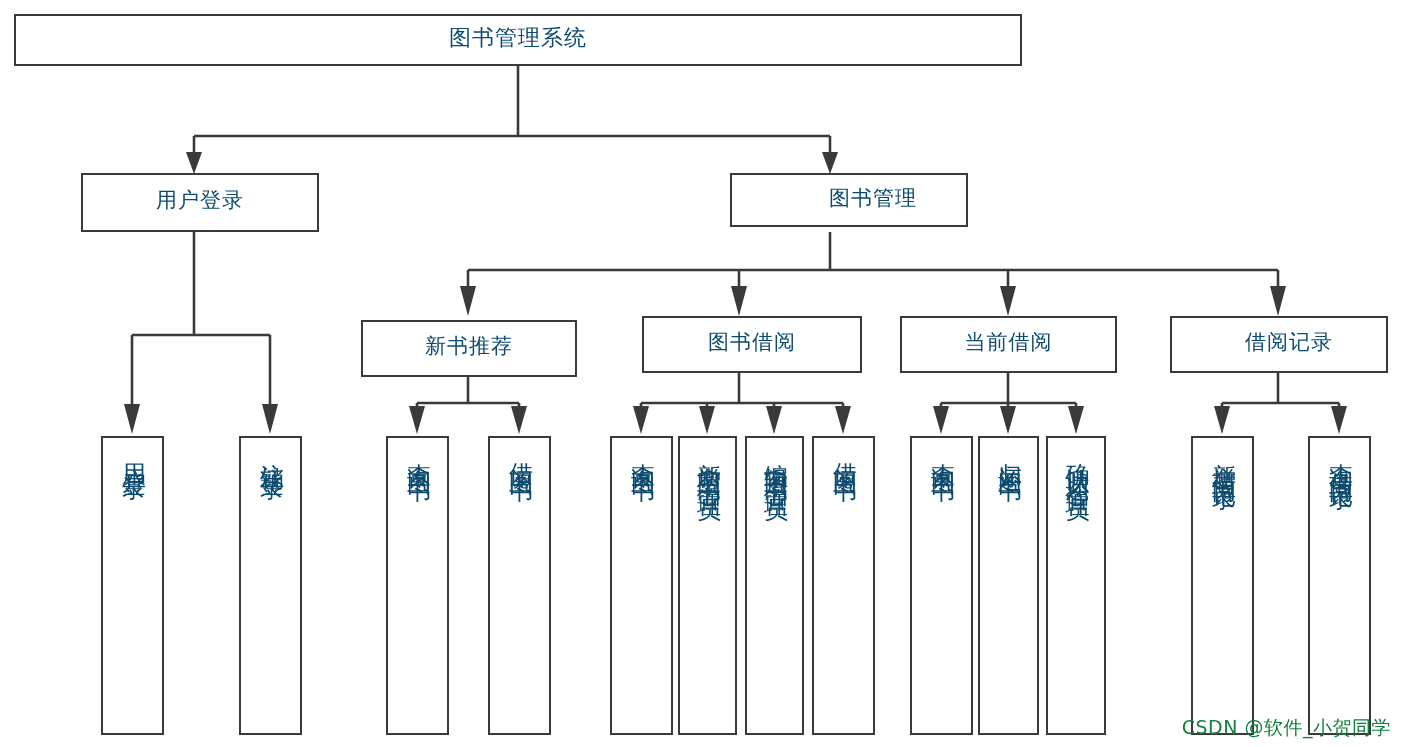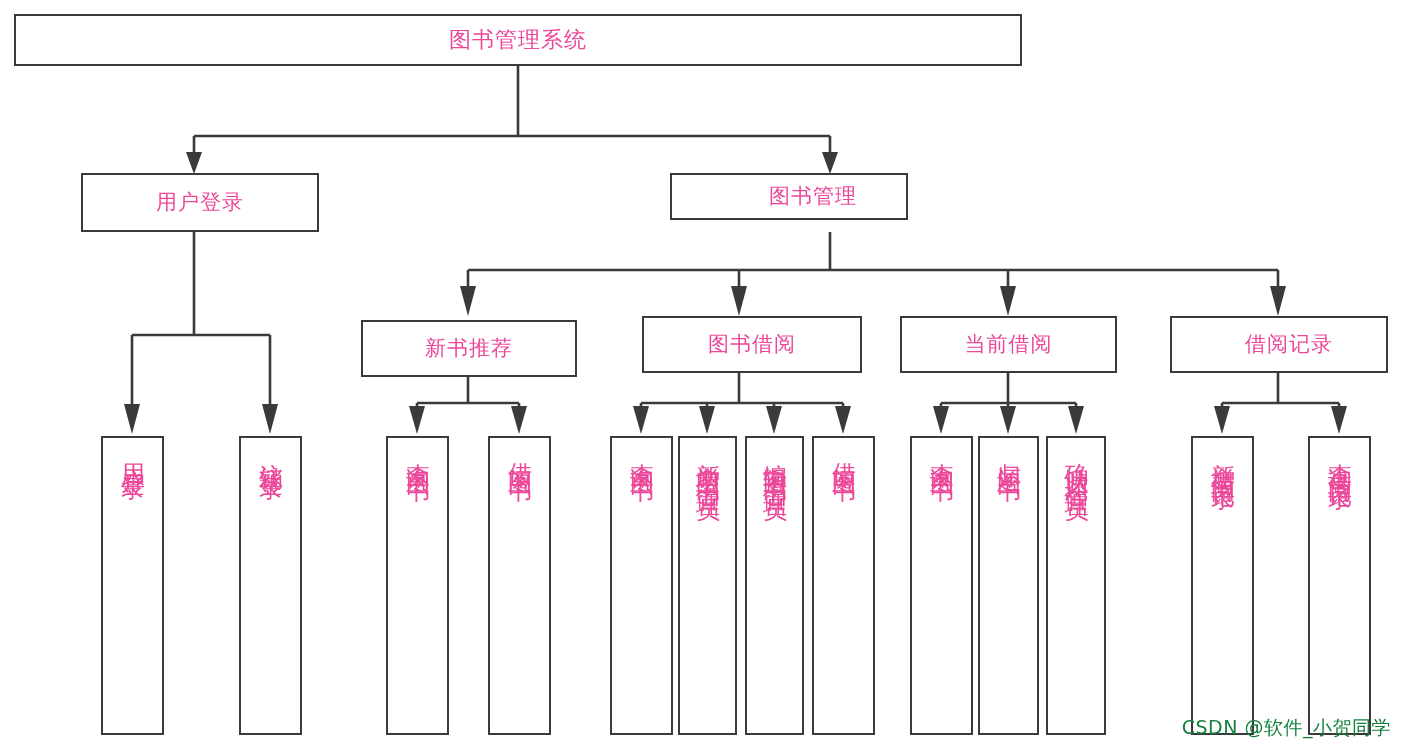--- a/index.html
+++ b/index.html
@@ -15,22 +15,23 @@
     position:absolute;left:0;top:0;width:1405px;height:747px;
   }
   .node{
     position:absolute;
     box-sizing:border-box;
     background:#ffffff;
     border:2.5px solid #3a3a3a;
     display:flex;
     align-items:center;
     justify-content:center;
-    color:#ec4899;
+    color:#0c4a6e;
     z-index:3;
+    font-family:Liberation Mono, monospace;
   }
   .node .lbl{
     display:block;
     text-align:center;
     line-height:1.26;
     letter-spacing:1px;
     white-space:pre-wrap;
   }
   
   .h-node .lbl{
@@ -142,21 +143,21 @@
     <polygon points="1331,406 1347,406 1339,434"></polygon>
   </svg>
 
   <div class="node h-node root" style="left:14px;top:14px;width:1008px;height:52px;">
     <span class="lbl">图书管理系统</span>
   </div>
 
   <div class="node h-node" style="left:81px;top:173px;width:238px;height:59px;">
     <span class="lbl">用户登录</span>
   </div>
-  <div class="node h-node" style="left:670px;top:173px;width:238px;height:47px;padding-left:48px;">
+  <div class="node h-node" style="left:730px;top:173px;width:238px;height:54px;padding-left:48px;">
     <span class="lbl">图书管理</span>
   </div>
 
   <div class="node h-node" style="left:361px;top:320px;width:216px;height:57px;">
     <span class="lbl">新书推荐</span>
   </div>
   <div class="node h-node" style="left:630px;top:316px;width:220px;height:57px;margin-left:12px;">
     <span class="lbl">图书借阅</span>
   </div>
   <div class="node h-node" style="left:900px;top:316px;width:217px;height:57px;">

